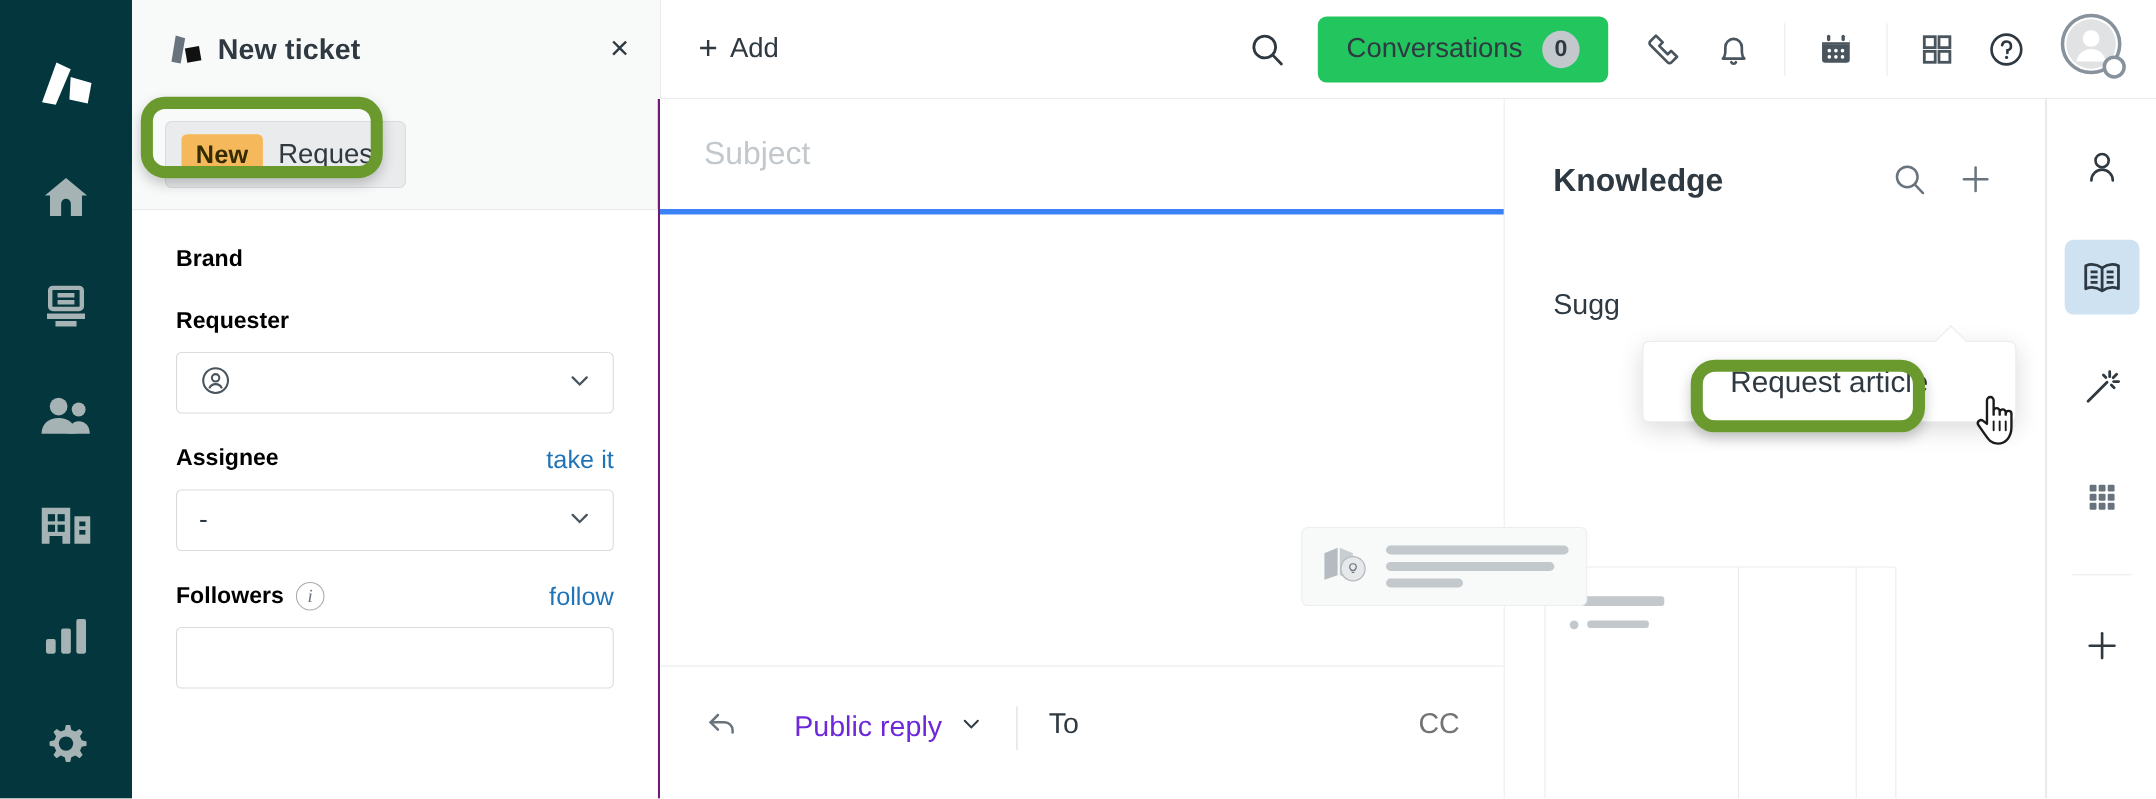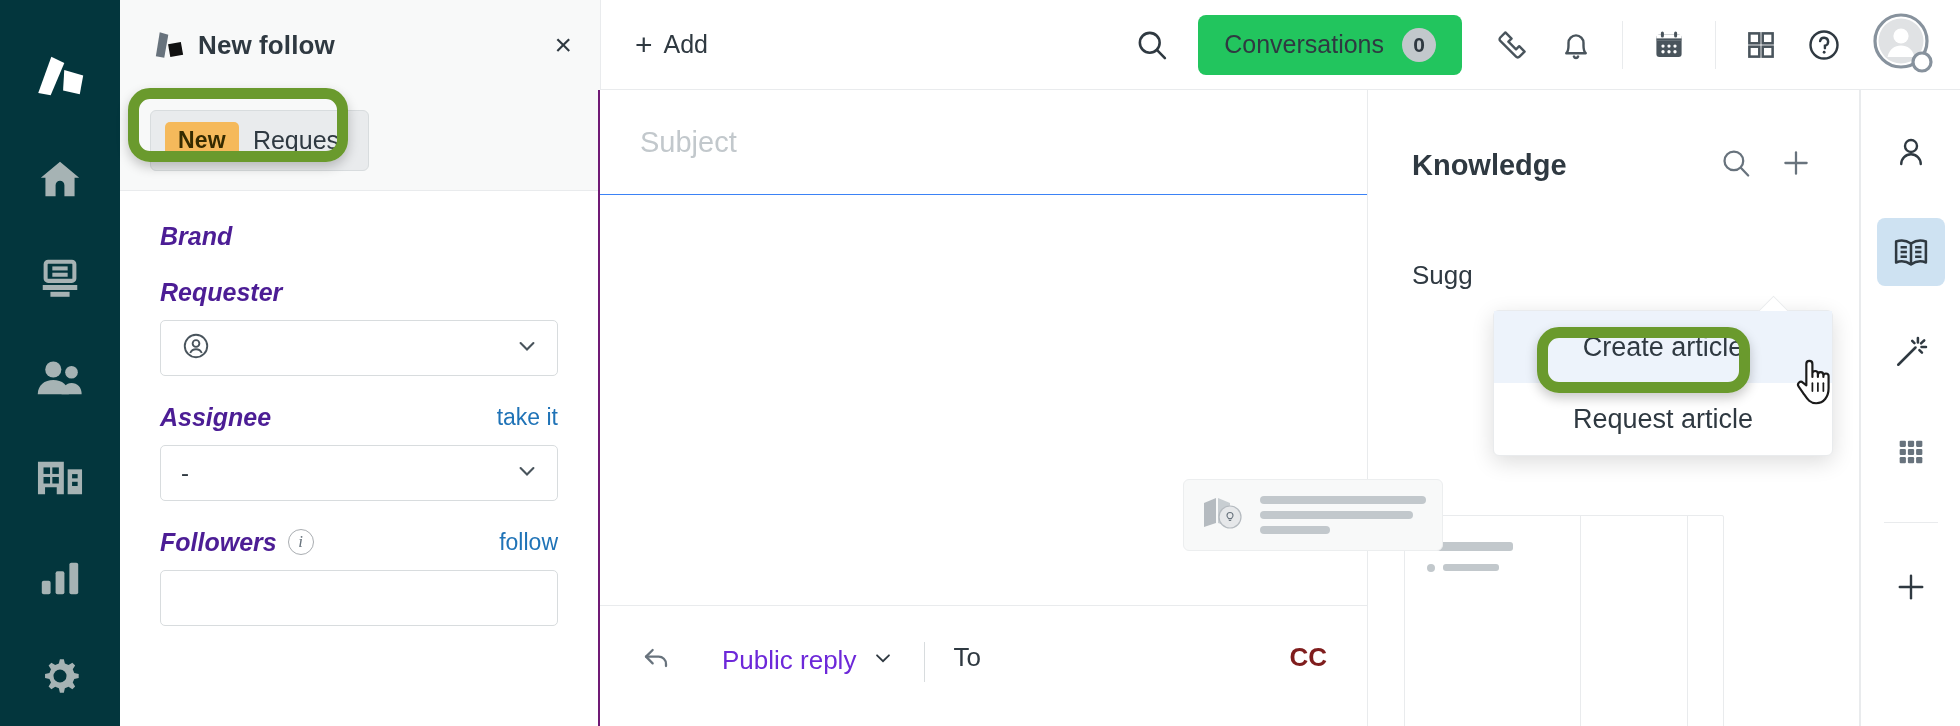--- a/index.html
+++ b/index.html
@@ -122,21 +122,21 @@
     flex: 1 1 auto; overflow: hidden;
     background: #fff;
     border-top: 1px solid #e9ebed;
     padding: 30px 40px 0 40px;
   }
   .field { margin-bottom: 26px; }
   .field-head {
     display: flex; align-items: center;
     margin-bottom: 13px; min-height: 30px;
   }
-  .field-label { font-size: 25px; font-weight: 700; color: #4c1d95; font-style: italic; }
+  .field-label { font-size: 21px; font-weight: 700; color: #000000; }
   .info-dot {
     width: 26px; height: 26px; border-radius: 50%;
     border: 1.6px solid #a9adb1; color: #68737d;
     font-size: 17px; font-style: italic; font-family: "Liberation Serif", serif;
     display: inline-flex; align-items: center; justify-content: center;
     margin-left: 11px; cursor: pointer;
   }
   .field-action {
     margin-left: auto; color: #1f73b7; font-size: 23px; cursor: pointer;
   }
@@ -151,38 +151,38 @@
 
   
   .center-panel {
     flex: 1 1 auto; min-width: 0;
     display: flex; flex-direction: column;
     background: #fff;
     border-right: 1px solid #e9ebed;
   }
   .subject-row {
     height: 105px; flex: 0 0 105px;
-    border-bottom: 1px solid #3b82f6;
+    border-bottom: 5px solid #3b82f6;
     display: flex; align-items: center;
     padding: 0 40px;
   }
   .subject-ph { font-size: 29px; color: #c2c8cc; }
   .editor-area { flex: 1 1 auto; border-bottom: 1px solid #e9ebed; }
   .composer-bar {
     height: 120px; flex: 0 0 120px;
     display: flex; align-items: flex-start;
     padding: 36px 40px 0 40px; gap: 0;
   }
   .reply-type {
     display: flex; align-items: center; gap: 14px; cursor: pointer;
   }
   .reply-type .lbl { font-size: 26px; color: #6d28d9; margin-left: 36px; }
   .composer-div { width: 1px; height: 40px; background: #d8dcde; margin: 0 28px; }
   .to-label { font-size: 26px; color: #2f3941; cursor: pointer; }
-  .cc-link { margin-left: auto; color: #7f1d1d; font-size: 26px; cursor: pointer; font-weight: bold; }
+  .cc-link { margin-left: auto; color: #737373; font-size: 26px; cursor: pointer; }
 
   
   .knowledge-panel {
     width: 492px; flex: 0 0 492px;
     background: #fff;
     padding: 50px 36px 0 44px;
     position: relative;
     border-right: 1px solid #e9ebed;
     overflow: hidden;
   }
@@ -337,21 +337,21 @@
 
     <div class="topbar">
 
       <div class="tabstrip-head">
         <div class="tab-doc-icon">
           <svg width="34" height="32" viewBox="0 0 34 32">
             <polygon points="4,26 12,3 20,7 12,29" fill="#68737d" transform="rotate(-10 12 16)"></polygon>
             <rect x="19" y="14" width="13" height="13" fill="#111111" transform="rotate(-10 25 20)"></rect>
           </svg>
         </div>
-        <div class="tab-head-title">New follow</div>
+        <div class="tab-head-title">New ticket</div>
         <div class="tab-close">×</div>
       </div>
 
       <div class="topbar-main">
 
         <div class="add-btn">
           <span class="add-plus">+</span>
           <span>Add</span>
         </div>
 
@@ -618,21 +618,20 @@
       </svg>
     </span>
     <span class="sk-card-lines">
       <i style="width:100%"></i>
         <i style="width:92%"></i>
         <i style="width:42%"></i>
     </span>
   </div>
 
   <div class="kp-menu">
-    <div class="kp-menu-item hover">Create article</div>
     <div class="kp-menu-item">Request article</div>
   </div>
 
   <div class="hl" id="hl-ticket-tab"></div>
   <div class="hl" id="hl-create-article"></div>
 
   <div class="cursor">
     <svg width="44" height="52" viewBox="0 0 30 36">
       <path d="M9 21 V6.2 a2.1 2.1 0 0 1 4.2 0 V15.2 v-2.2 a1.9 1.9 0 0 1 3.8 0 v2.2 v-1.4 a1.9 1.9 0 0 1 3.8 0 v1.4 v-0.6 a1.8 1.8 0 0 1 3.6 0 V23 c0 6 -3.4 10.4 -8.6 10.4 C11 33.4 9.4 30 6.6 26 L3.6 21.7 a2 2 0 0 1 3 -2.6 Z" fill="#ffffff" stroke="#1b1b1b" stroke-width="1.5" stroke-linejoin="round"></path>
       <line x1="13.2" y1="19.5" x2="13.2" y2="25" stroke="#1b1b1b" stroke-width="1.2" stroke-linecap="round"></line>

